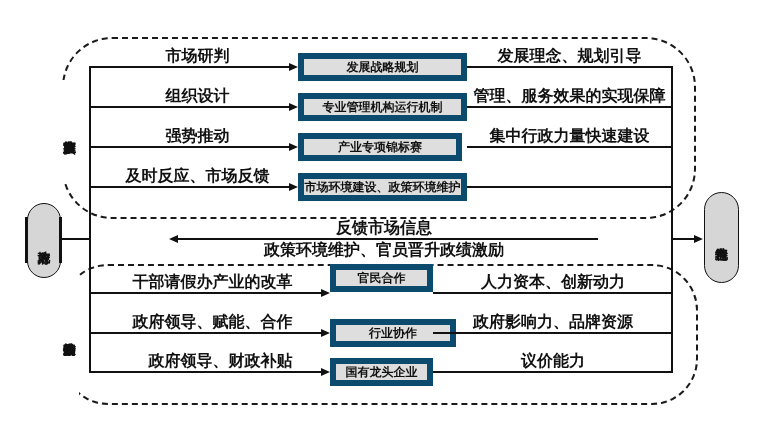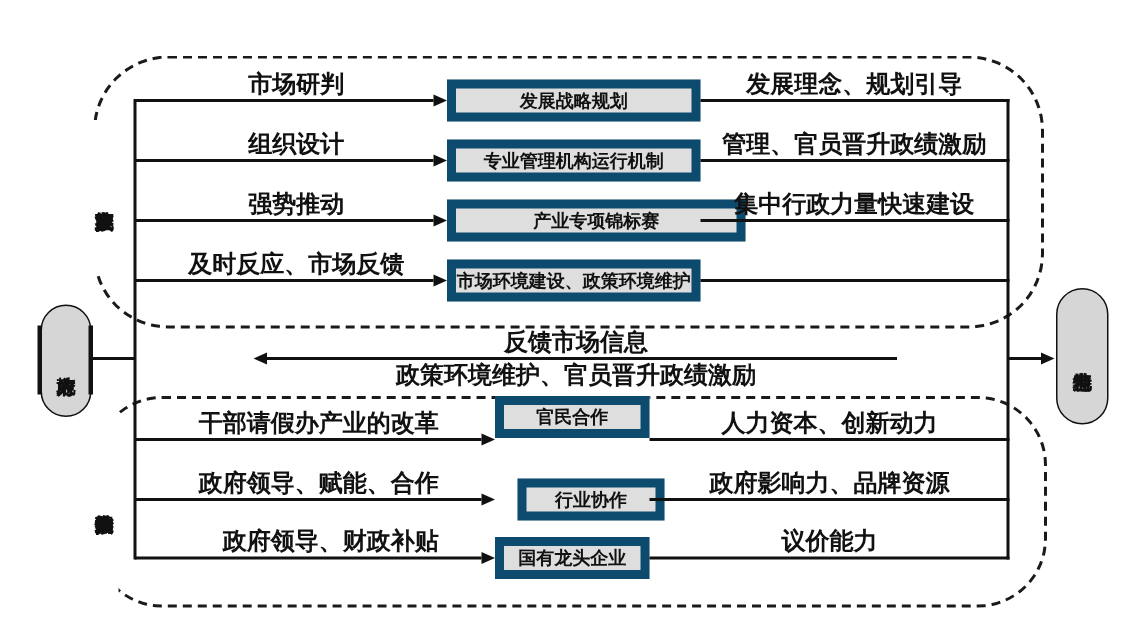--- a/index.html
+++ b/index.html
@@ -50,26 +50,26 @@
   <div class="lbl" style="left:100px;top:49px;width:195px;">市场研判</div>
   <div class="box" style="left:298px;top:53px;width:169px;height:28px;">发展战略规划</div>
   <div class="hline" style="left:467px;top:66px;width:206px;"></div>
   <div class="lbl" style="left:467px;top:49px;width:205px;">发展理念、规划引导</div>
 
   <div class="hline" style="left:90px;top:106px;width:199px;"></div>
   <div class="arrow-r" style="left:289px;top:103px;"></div>
   <div class="lbl" style="left:100px;top:89px;width:195px;">组织设计</div>
   <div class="box" style="left:298px;top:93px;width:169px;height:28px;">专业管理机构运行机制</div>
   <div class="hline" style="left:467px;top:106px;width:206px;"></div>
-  <div class="lbl" style="left:467px;top:89px;width:205px;">管理、官员晋升政绩激励</div>
+  <div class="lbl" style="left:467px;top:89px;width:205px;">管理、服务效果的实现保障</div>
 
   <div class="hline" style="left:90px;top:146px;width:199px;"></div>
   <div class="arrow-r" style="left:289px;top:143px;"></div>
   <div class="lbl" style="left:100px;top:129px;width:195px;">强势推动</div>
-  <div class="box" style="left:298px;top:133px;width:199px;height:28px;">产业专项锦标赛</div>
+  <div class="box" style="left:298px;top:133px;width:164px;height:28px;">产业专项锦标赛</div>
   <div class="hline" style="left:467px;top:146px;width:206px;"></div>
   <div class="lbl" style="left:467px;top:129px;width:205px;">集中行政力量快速建设</div>
 
   <div class="hline" style="left:90px;top:186px;width:199px;"></div>
   <div class="arrow-r" style="left:289px;top:183px;"></div>
   <div class="lbl" style="left:100px;top:169px;width:195px;">及时反应、市场反馈</div>
   <div class="box" style="left:298px;top:173px;width:169px;height:28px;">市场环境建设、政策环境维护</div>
   <div class="hline" style="left:467px;top:186px;width:206px;"></div>
 
   <div class="hline" style="left:178px;top:238px;width:420px;"></div>
@@ -89,21 +89,21 @@
   <div class="hline" style="left:90px;top:292px;width:231px;"></div>
   <div class="arrow-r" style="left:321px;top:289px;"></div>
   <div class="lbl" style="left:100px;top:275px;width:225px;">干部请假办产业的改革</div>
   <div class="box" style="left:330px;top:264px;width:103px;height:28px;">官民合作</div>
   <div class="hline" style="left:433px;top:292px;width:240px;"></div>
   <div class="lbl" style="left:433px;top:275px;width:240px;">人力资本、创新动力</div>
 
   <div class="hline" style="left:90px;top:332px;width:231px;"></div>
   <div class="arrow-r" style="left:321px;top:329px;"></div>
   <div class="lbl" style="left:100px;top:315px;width:225px;">政府领导、赋能、合作</div>
-  <div class="box" style="left:330px;top:319px;width:98px;height:28px;margin-left:15px;">行业协作</div>
+  <div class="box" style="left:330px;top:319px;width:126px;height:28px;">行业协作</div>
   <div class="hline" style="left:433px;top:332px;width:240px;"></div>
   <div class="lbl" style="left:433px;top:315px;width:240px;">政府影响力、品牌资源</div>
 
   <div class="hline" style="left:90px;top:371px;width:231px;"></div>
   <div class="arrow-r" style="left:321px;top:368px;"></div>
   <div class="lbl" style="left:108px;top:354px;width:225px;">政府领导、财政补贴</div>
   <div class="box" style="left:330px;top:358px;width:103px;height:28px;">国有龙头企业</div>
   <div class="hline" style="left:433px;top:371px;width:240px;"></div>
   <div class="lbl" style="left:433px;top:354px;width:240px;">议价能力</div>
 

